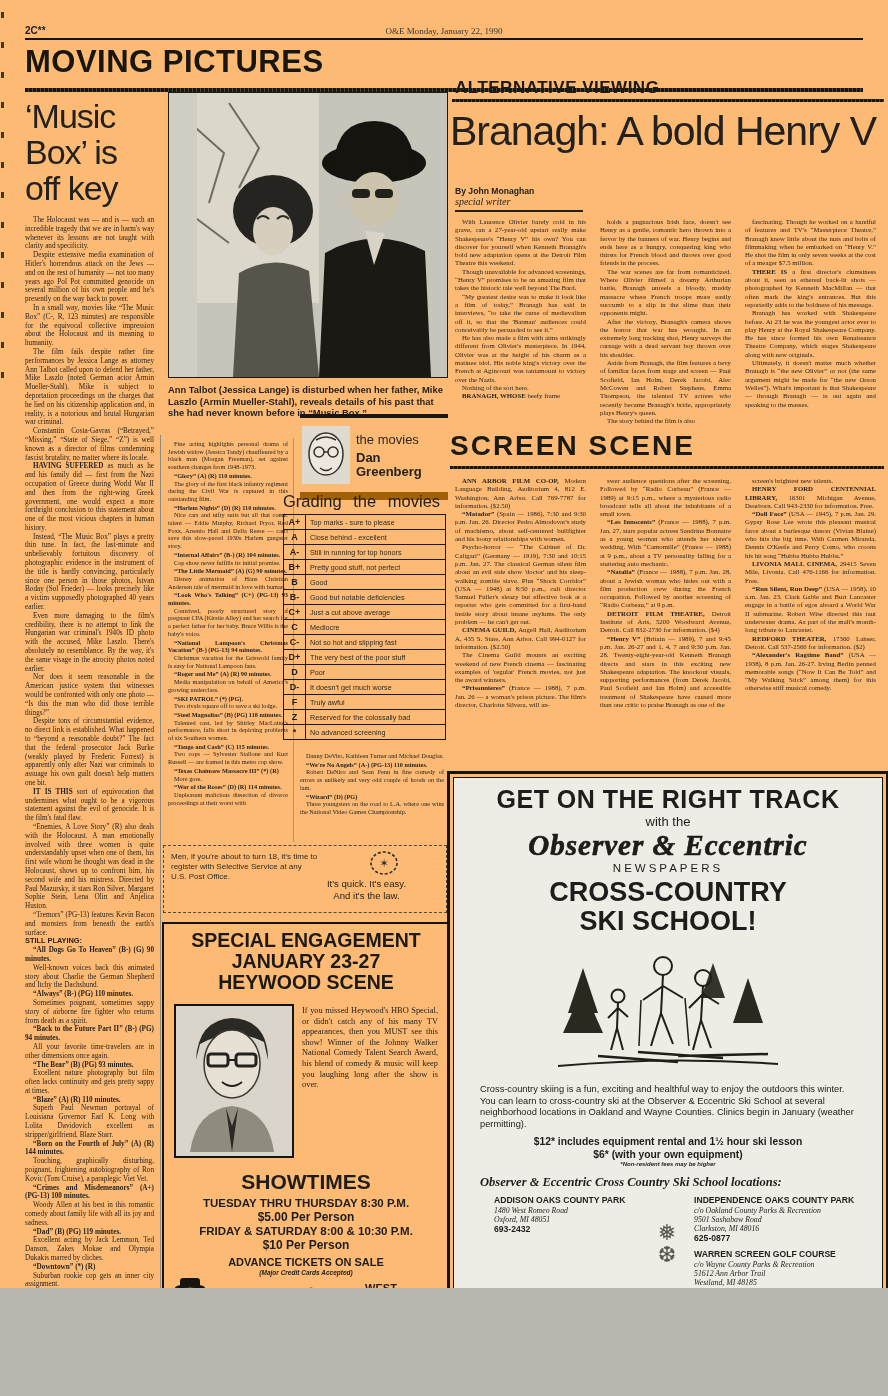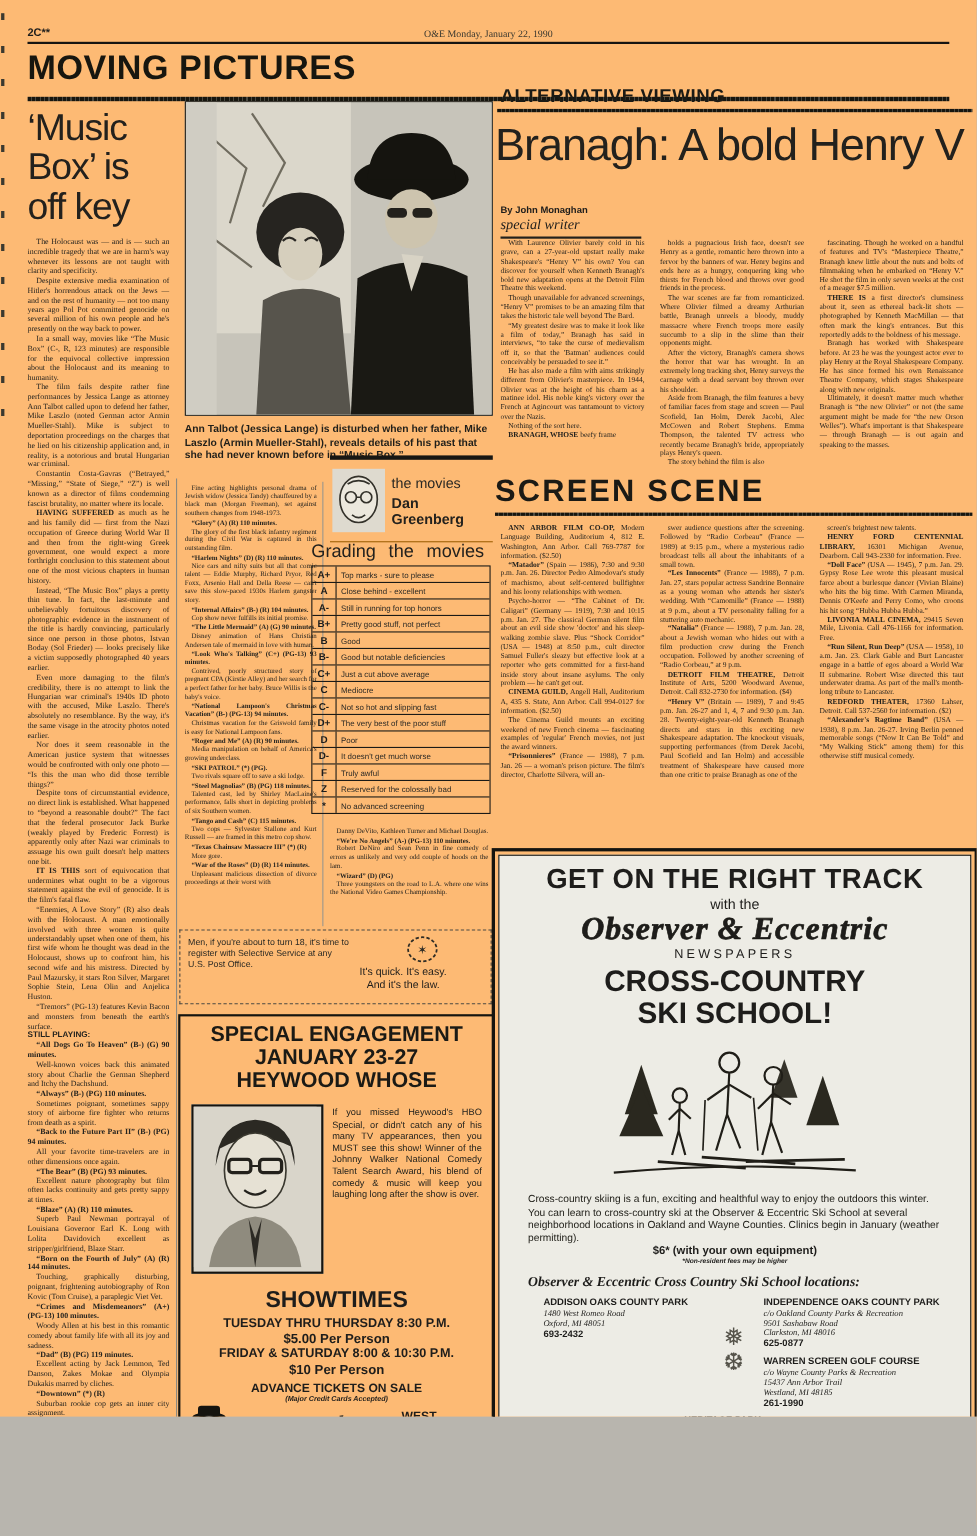--- a/index.html
+++ b/index.html
@@ -14,36 +14,36 @@
   .bodycol p{margin:0;text-indent:8px;}
   .bodycol p b{font-weight:bold;}
   .midcol{font-size:6.3px;line-height:7.7px;text-align:justify;overflow:hidden;color:#26241f;}
   .lt{margin:0;font-weight:bold;text-indent:6px;}
   .ld{margin:0 0 1px 0;text-indent:6px;}
   .lt:empty,.ld:empty{display:none;}
   .splabel{font-family:"Liberation Sans",sans-serif;font-weight:bold;font-size:7.4px;margin:5px 0 1px 0;text-indent:0!important;}
   
   .mb-head{font-family:"Liberation Sans",sans-serif;font-weight:500;font-size:34px;line-height:36px;letter-spacing:-1px;color:#23211d;}
   
-  .colbox{border-top:4px solid #181713;border-bottom:1px solid #a16207;display:flex;align-items:center;gap:6px;padding:4px 2px;}
+  .colbox{border-top:4px solid #181713;border-bottom:8px solid #a16207;display:flex;align-items:center;gap:6px;padding:4px 2px;}
   .colbox .kick{font-family:"Liberation Sans",sans-serif;font-size:13px;color:#2a2823;}
   .colbox .nm{font-family:"Liberation Sans",sans-serif;font-weight:bold;font-size:13px;line-height:14px;color:#23211d;}
   
   .gtitle{font-family:"Liberation Sans",sans-serif;font-size:16.5px;word-spacing:7px;color:#23211d;}
   .gtable{border:1.2px solid #1b1a16;}
   .grow{display:flex;border-bottom:1.2px solid #1b1a16;height:14px;align-items:center;}
   .grow:last-child{border-bottom:none;}
   .gcell{width:21px;flex:0 0 21px;border-right:1.2px solid #1b1a16;font-family:"Liberation Sans",sans-serif;
          font-weight:bold;font-size:9px;text-align:center;align-self:stretch;line-height:14px;}
   .gmean{font-family:"Liberation Sans",sans-serif;font-size:7.2px;padding-left:4px;color:#2b2924;}
   
   .ssad{border:1.4px dashed #4b4942;}
   .hwad{border:2.5px solid #15140f;}
   .hw-big{font-family:"Liberation Sans",sans-serif;font-weight:900;font-size:19.5px;line-height:21px;text-align:center;color:#1b1a15;}
-  .hw-body{font-family:Liberation Sans, sans-serif;font-size:8.4px;line-height:10.6px;text-align:justify;color:#23221c;}
+  .hw-body{font-family:Liberation Serif, serif;font-size:8.4px;line-height:10.6px;text-align:justify;color:#23221c;}
   .ctr{text-align:center;}
   .skibox{border:1.2px solid #15140f;outline:3px solid #15140f;outline-offset:3px;background:#edece5;}
   .ski-t1{font-family:"Liberation Sans",sans-serif;font-weight:900;font-size:25px;letter-spacing:0.5px;}
   .ski-t2{font-family:"Liberation Sans",sans-serif;font-weight:normal;font-size:13px;}
   .ski-brand{font-family:"Liberation Serif",serif;font-weight:bold;font-style:italic;font-size:29px;letter-spacing:1px;-webkit-text-stroke:0.6px #15140f;}
   .ski-news{font-family:"Liberation Sans",sans-serif;font-size:11.5px;letter-spacing:3px;}
   .ski-t3{font-family:"Liberation Sans",sans-serif;font-weight:900;font-size:27px;line-height:29px;}
   .ski-body{font-family:"Liberation Sans",sans-serif;font-size:9.3px;line-height:11.6px;color:#23221c;}
   .ski-price{font-family:"Liberation Sans",sans-serif;font-weight:bold;font-size:10.3px;line-height:13px;}
   .ski-note{font-family:"Liberation Sans",sans-serif;font-style:italic;font-weight:bold;font-size:6px;}
@@ -53,21 +53,21 @@
   .loca{font-family:"Liberation Serif",serif;font-style:italic;font-size:7.8px;line-height:9px;}
   .loca:empty{display:none;}
   .locp{font-family:"Liberation Sans",sans-serif;font-weight:bold;font-size:8.6px;}
   
   .kicker{font-family:"Liberation Sans",sans-serif;font-weight:900;font-size:17px;letter-spacing:0.5px;color:#1b1a15;}
   .bran-head{font-family:"Liberation Sans",sans-serif;font-weight:400;font-size:41px;letter-spacing:-1px;color:#23211d;}
   .ss-head{font-family:"Liberation Sans",sans-serif;font-weight:900;font-size:28px;letter-spacing:2px;color:#1b1a15;}
   .artcol{font-size:6.8px;line-height:8.3px;text-align:justify;overflow:hidden;color:#26241f;}
   .artcol p{margin:0;text-indent:7px;}
   .byline1{font-family:"Liberation Sans",sans-serif;font-weight:bold;font-size:8.6px;}
-  .byline2{font-style:italic;font-size:13px;}
+  .byline2{font-style:italic;font-size:10px;}
   .caption{font-family:"Liberation Sans",sans-serif;font-weight:bold;font-size:9.4px;line-height:11.6px;color:#201f1a;}
   .photo{border:1.5px solid #1c1b16;background:#c9c6bd;}
   .edge-marks{background:repeating-linear-gradient(180deg,#3b392f 0 6px,transparent 6px 30px);}
   .sstext{font-family:"Liberation Sans",sans-serif;font-size:8px;line-height:10px;color:#2b2a24;}
   .sstag{font-family:"Liberation Sans",sans-serif;font-size:9.6px;line-height:12px;font-weight:500;}
   .chap-script{font-family:"Liberation Serif",serif;font-style:italic;font-weight:bold;font-size:30px;transform:rotate(-7deg);display:inline-block;}
   .snow{color:#55534a;font-size:22px;line-height:22px;}
 </style>
 </head>
 <body>
@@ -292,21 +292,21 @@
     </div>
     <div class="abs sstag" style="left:130px;top:32px;width:145px;text-align:center;">
       <div>It's quick. It's easy.</div>
       <div>And it's the law.</div>
     </div>
   </div>
 
   <div class="abs hwad" style="left:162px;top:922px;width:284px;height:462px;">
     <div class="hw-big" style="margin-top:6px;">SPECIAL ENGAGEMENT</div>
     <div class="hw-big">JANUARY 23-27</div>
-    <div class="hw-big">HEYWOOD WHOSE</div>
+    <div class="hw-big">HEYWOOD SCENE</div>
     <div class="abs" style="left:10px;top:80px;width:116px;height:150px;border:2px solid #15140f;background:#d9d5ca;">
       <svg width="112" height="146" viewBox="0 0 112 146">
         <rect width="112" height="146" fill="#d9d5ca"></rect>
         <path d="M20,54 Q22,14 56,12 Q92,14 92,54 L88,36 Q56,20 24,38 Z" fill="#2b2923"></path>
         <ellipse cx="56" cy="58" rx="28" ry="34" fill="#e6e1d4" stroke="#3a382f" stroke-width="1.5"></ellipse>
         <rect x="32" y="48" width="20" height="12" rx="3" fill="none" stroke="#23211c" stroke-width="3"></rect>
         <rect x="60" y="48" width="20" height="12" rx="3" fill="none" stroke="#23211c" stroke-width="3"></rect>
         <path d="M52,54 h8 M46,76 q10,8 20,0" stroke="#23211c" stroke-width="2" fill="none"></path>
         <path d="M14,146 Q20,104 56,100 Q92,104 98,146 Z" fill="#8f8b7e"></path>
         <path d="M50,102 L56,120 L62,102 L56,146" fill="#2b2923"></path>
@@ -441,20 +441,21 @@
           <path d="M160,48 L158,82 M160,56 L146,70 M160,56 L176,66 M158,82 L150,112 M158,82 L168,110"></path>
           <circle cx="75" cy="58" r="6.5"></circle>
           <path d="M75,64 L74,90 M75,70 L65,80 M75,70 L85,79 M74,90 L68,112 M74,90 L80,112"></path>
           <path d="M55,118 L135,124 M95,114 L180,120 M135,118 L225,116" stroke-width="2.5"></path>
           <path d="M98,62 L96,108 M142,60 L146,108" stroke-width="1.5"></path>
         </g>
         <path d="M15,128 Q125,118 235,126" stroke="#201e18" stroke-width="2" fill="none"></path>
       </svg>
     </div>
     <div class="ski-body" style="margin:2px 26px 0 26px;">Cross-country skiing is a fun, exciting and healthful way to enjoy the outdoors this winter. You can learn to cross-country ski at the Observer &amp; Eccentric Ski School at several neighborhood locations in Oakland and Wayne Counties. Clinics begin in January (weather permitting).</div>
+    <div class="ctr ski-price" style="margin-top:5px;">$12* includes equipment rental and 1½ hour ski lesson</div>
     <div class="ctr ski-price">$6* (with your own equipment)</div>
     <div class="ctr ski-note">*Non-resident fees may be higher</div>
     <div class="ski-loch" style="margin:8px 0 6px 26px;">Observer &amp; Eccentric Cross Country Ski School locations:</div>
     <div style="display:flex;margin:0 20px 0 40px;">
       <div style="flex:1;">
 
       <div class="loc">
             <div class="locname">ADDISON OAKS COUNTY PARK</div>
             <div class="loca">1480 West Romeo Road</div>
             <div class="loca">Oxford, MI 48051</div>
@@ -467,21 +468,21 @@
       <div class="loc">
             <div class="locname">INDEPENDENCE OAKS COUNTY PARK</div>
             <div class="loca">c/o Oakland County Parks &amp; Recreation</div>
             <div class="loca">9501 Sashabaw Road</div>
             <div class="loca">Clarkston, MI 48016</div>
             <div class="locp">625-0877</div>
           </div>
           <div class="loc">
             <div class="locname">WARREN SCREEN GOLF COURSE</div>
             <div class="loca">c/o Wayne County Parks &amp; Recreation</div>
-            <div class="loca">15437 Ann Arbor Trail</div>
+            <div class="loca">51612 Ann Arbor Trail</div>
             <div class="loca">Westland, MI 48185</div>
             <div class="locp">261-1990</div>
           </div>
         </div>
     </div>
     <div style="margin-left:168px;">
 
     <div class="loc">
           <div class="locname">HERITAGE PARK</div>
           <div class="loca">c/o Farmington Hills Parks &amp; Recreation</div>

